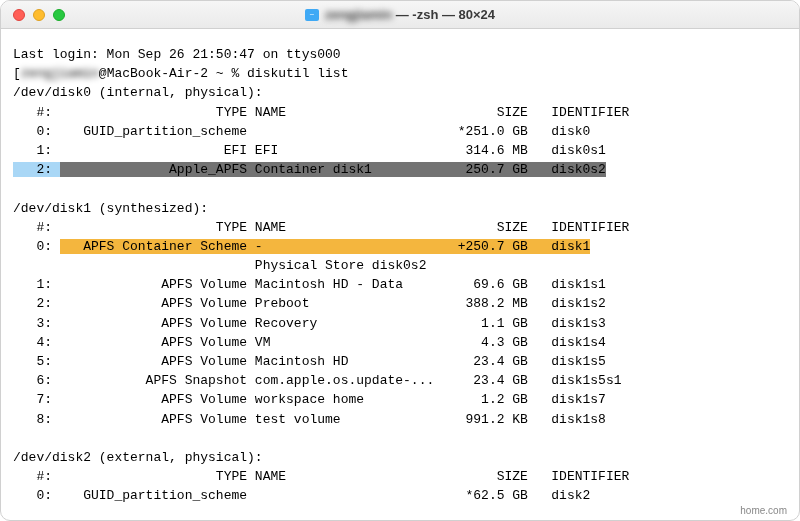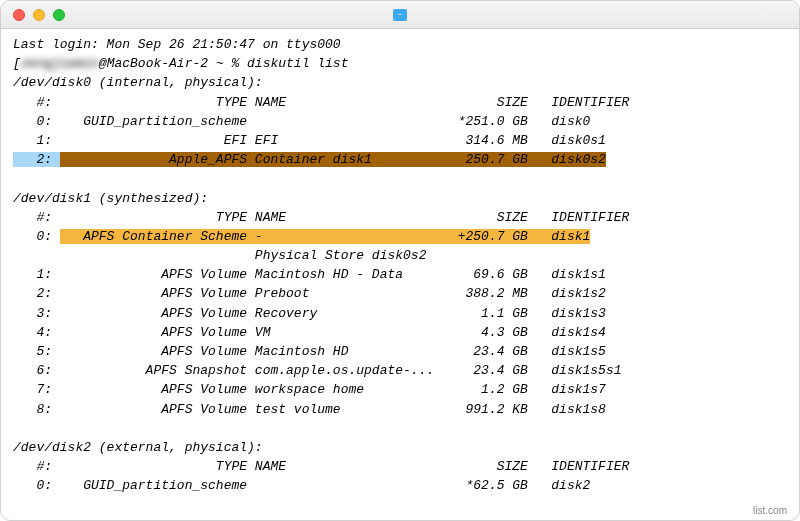--- a/index.html
+++ b/index.html
@@ -47,28 +47,27 @@
     display: inline-flex;
     align-items: center;
     justify-content: center;
     color: #fff;
     font-size: 8px;
   }
   .title-text { color: #3a3a3a; font-family: -apple-system, Helvetica, Arial, sans-serif; font-size: 13px; font-weight: 600; }
   .title-text .blur { filter: blur(3px); -webkit-filter: blur(3px); }
 
   .term {
-    padding: 6px 12px 8px 12px;
+    padding: 16px 12px 8px 12px;
     white-space: pre;
     line-height: 19.2px;
     color: #000;
-    font-style: italic;
   }
   .line { display: block; height: 19.2px; }
-  .hl-olive { background: #a16207; }
+  .hl-olive { background: #737373; }
   .hl-left { background: #a9d7f6; }
   .hl-orange { background: #f4b63e; text-align: right; }
   .blurtxt { filter: blur(3px); -webkit-filter: blur(3px); }
   .watermark {
     position: absolute;
     right: 12px;
     bottom: 4px;
     color: #888;
     font-size: 10px;
     font-family: Arial, sans-serif;
@@ -78,18 +77,21 @@
 <body>
 
 <div class="titlebar">
   <div class="traffic">
     <div class="dot red"></div>
     <div class="dot yellow"></div>
     <div class="dot green"></div>
   </div>
   <div class="title-wrap">
     <span class="folder-ico">~</span>
+    <span class="title-text">
+      <span class="blur">zengjiamin</span><span> — -zsh — 80×24</span>
+    </span>
   </div>
 </div>
 
 <div class="term" id="term"><span class="line ">Last login: Mon Sep 26 21:50:47 on ttys000</span><span class="line ">[<span class="blurtxt">zengjiamin</span>@MacBook-Air-2 ~ % diskutil list</span><span class="line ">/dev/disk0 (internal, physical):</span><span class="line ">   #:                     TYPE NAME                           SIZE   IDENTIFIER</span><span class="line ">   0:    GUID_partition_scheme                           *251.0 GB   disk0</span><span class="line ">   1:                      EFI EFI                        314.6 MB   disk0s1</span><span class="line "><span class="hl-left">   2: </span><span class="hl-olive">              Apple_APFS Container disk1            250.7 GB   disk0s2</span></span><span class="line ">&nbsp;</span><span class="line ">/dev/disk1 (synthesized):</span><span class="line ">   #:                     TYPE NAME                           SIZE   IDENTIFIER</span><span class="line ">   0: <span class="hl-orange">   APFS Container Scheme -                         +250.7 GB   disk1</span></span><span class="line ">                               Physical Store disk0s2                </span><span class="line ">   1:              APFS Volume Macintosh HD - Data         69.6 GB   disk1s1</span><span class="line ">   2:              APFS Volume Preboot                    388.2 MB   disk1s2</span><span class="line ">   3:              APFS Volume Recovery                     1.1 GB   disk1s3</span><span class="line ">   4:              APFS Volume VM                           4.3 GB   disk1s4</span><span class="line ">   5:              APFS Volume Macintosh HD                23.4 GB   disk1s5</span><span class="line ">   6:            APFS Snapshot com.apple.os.update-...     23.4 GB   disk1s5s1</span><span class="line ">   7:              APFS Volume workspace home               1.2 GB   disk1s7</span><span class="line ">   8:              APFS Volume test volume                991.2 KB   disk1s8</span><span class="line ">&nbsp;</span><span class="line ">/dev/disk2 (external, physical):</span><span class="line ">   #:                     TYPE NAME                           SIZE   IDENTIFIER</span><span class="line ">   0:    GUID_partition_scheme                            *62.5 GB   disk2</span></div>
 
-<div class="watermark">list.com</div>
+<div class="watermark">home.com</div>
 
 </body></html>

